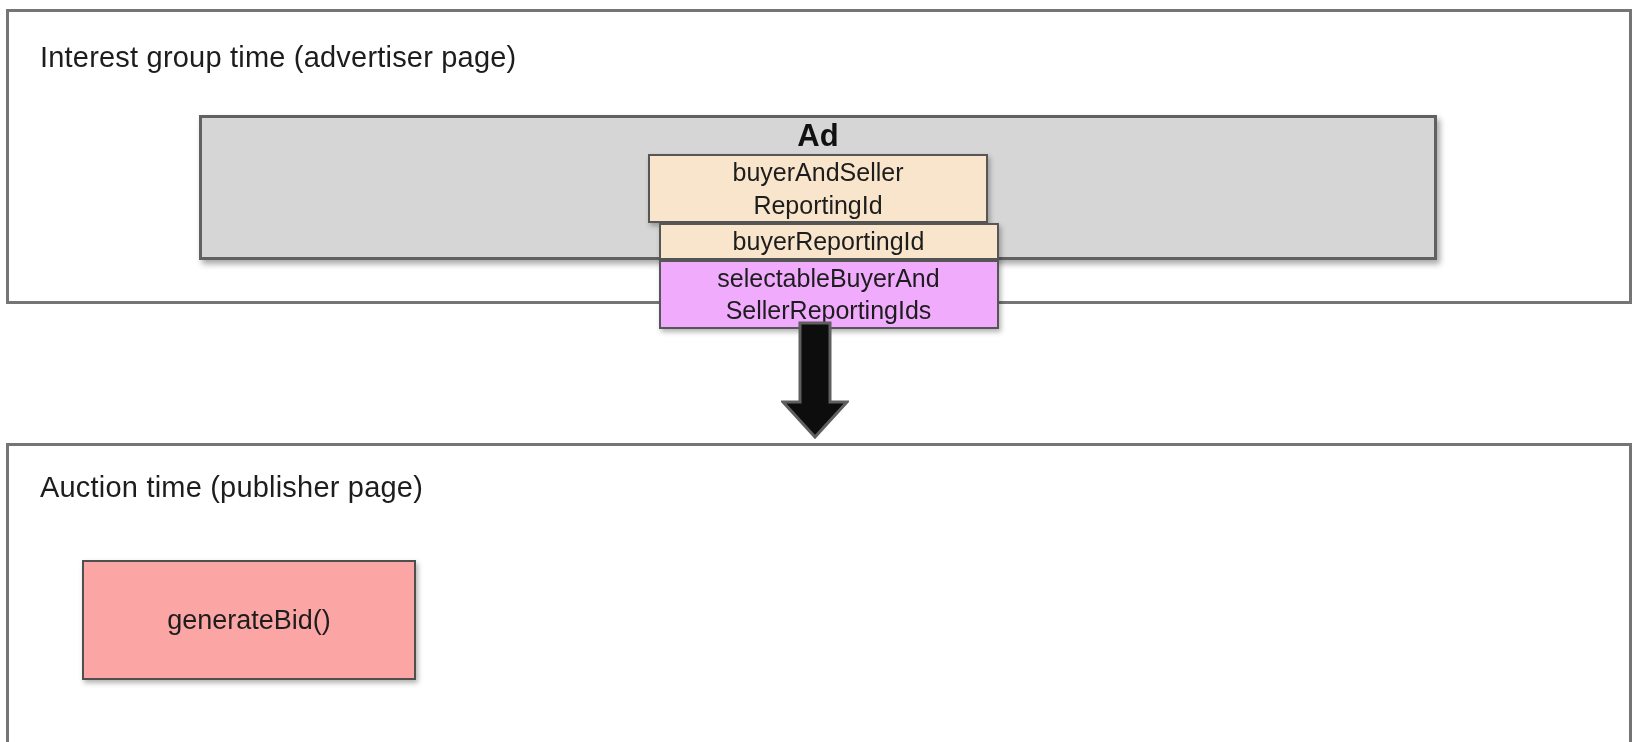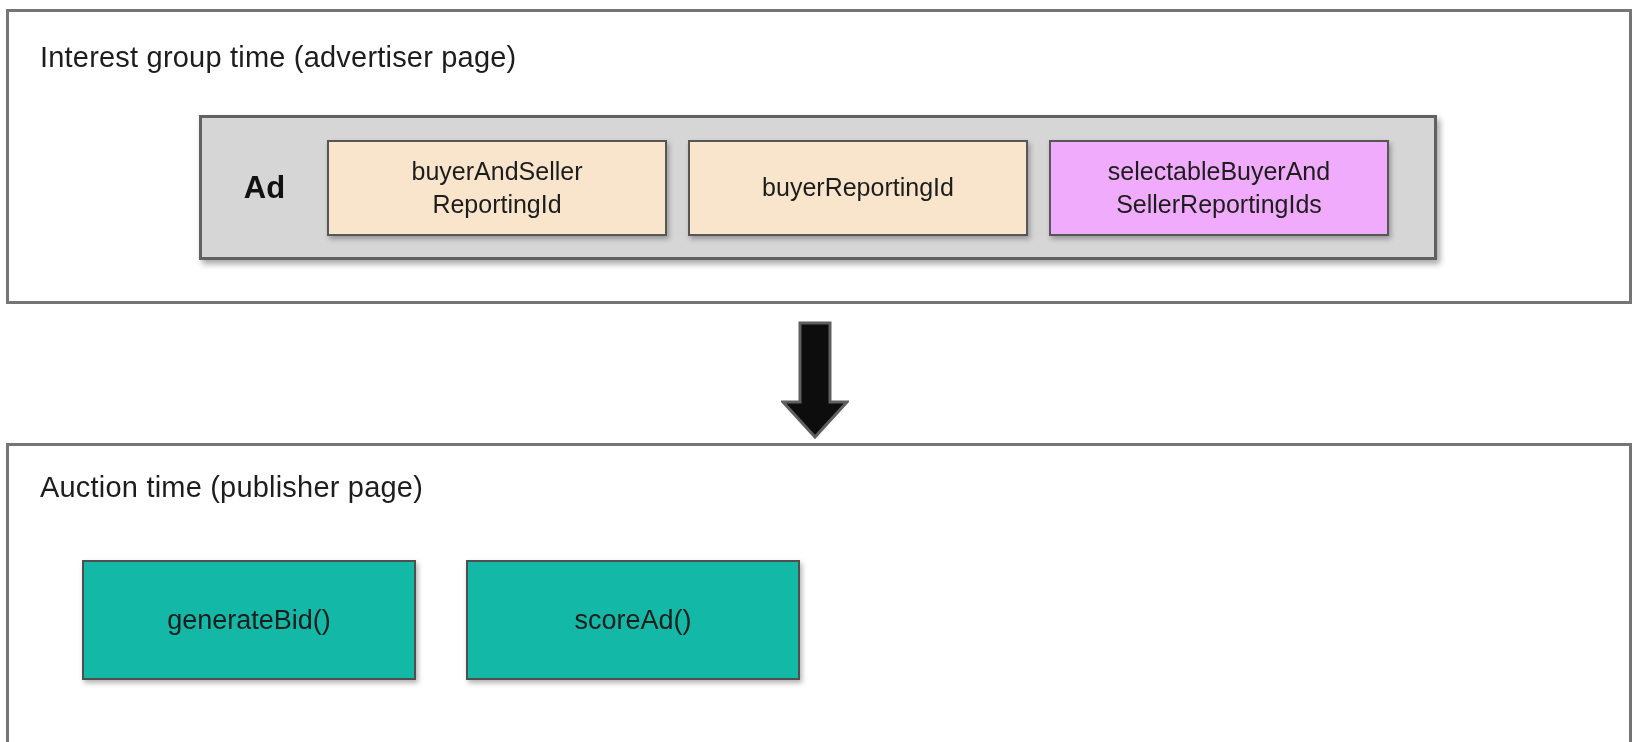--- a/index.html
+++ b/index.html
@@ -41,20 +41,21 @@
     left: 190px;
     top: 103px;
     width: 1238px;
     height: 145px;
     box-sizing: border-box;
     background: #d6d6d6;
     border: 3px solid #616161;
     box-shadow: 3px 4px 6px rgba(0,0,0,0.35);
     display: flex;
     align-items: center;
+    flex-direction: column;
   }
   .ad-label {
     width: 125px;
     text-align: center;
     font-weight: 700;
     font-size: 31px;
     color: #111111;
   }
   .id-box {
     width: 340px;
@@ -86,21 +87,21 @@
     position: absolute;
     left: 73px;
     top: 114px;
     display: flex;
     gap: 50px;
   }
   .fn-box {
     width: 334px;
     height: 120px;
     box-sizing: border-box;
-    background: #14b8a6;
+    background: #fca5a5;
     border: 2px solid #4f4f4f;
     box-shadow: 2px 3px 5px rgba(0,0,0,0.3);
     display: flex;
     align-items: center;
     justify-content: center;
     text-align: center;
     font-size: 27px;
   }
 </style>
 </head>
@@ -134,19 +135,16 @@
     <polygon points="19,2 49,2 49,81 66,81 34,116 2,81 19,81" fill="#0d0d0d" stroke="#5f5f5f" stroke-width="3" stroke-linejoin="miter"></polygon>
   </svg>
 
   <section class="outer-box bottom">
     <h2 class="section-title">Auction time (publisher page)</h2>
 
     <div class="fn-row">
       <div class="fn-box">
         <span>generateBid()</span>
       </div>
-      <div class="fn-box">
-        <span>scoreAd()</span>
-      </div>
     </div>
   </section>
 
 </div>
 
 </body></html>

